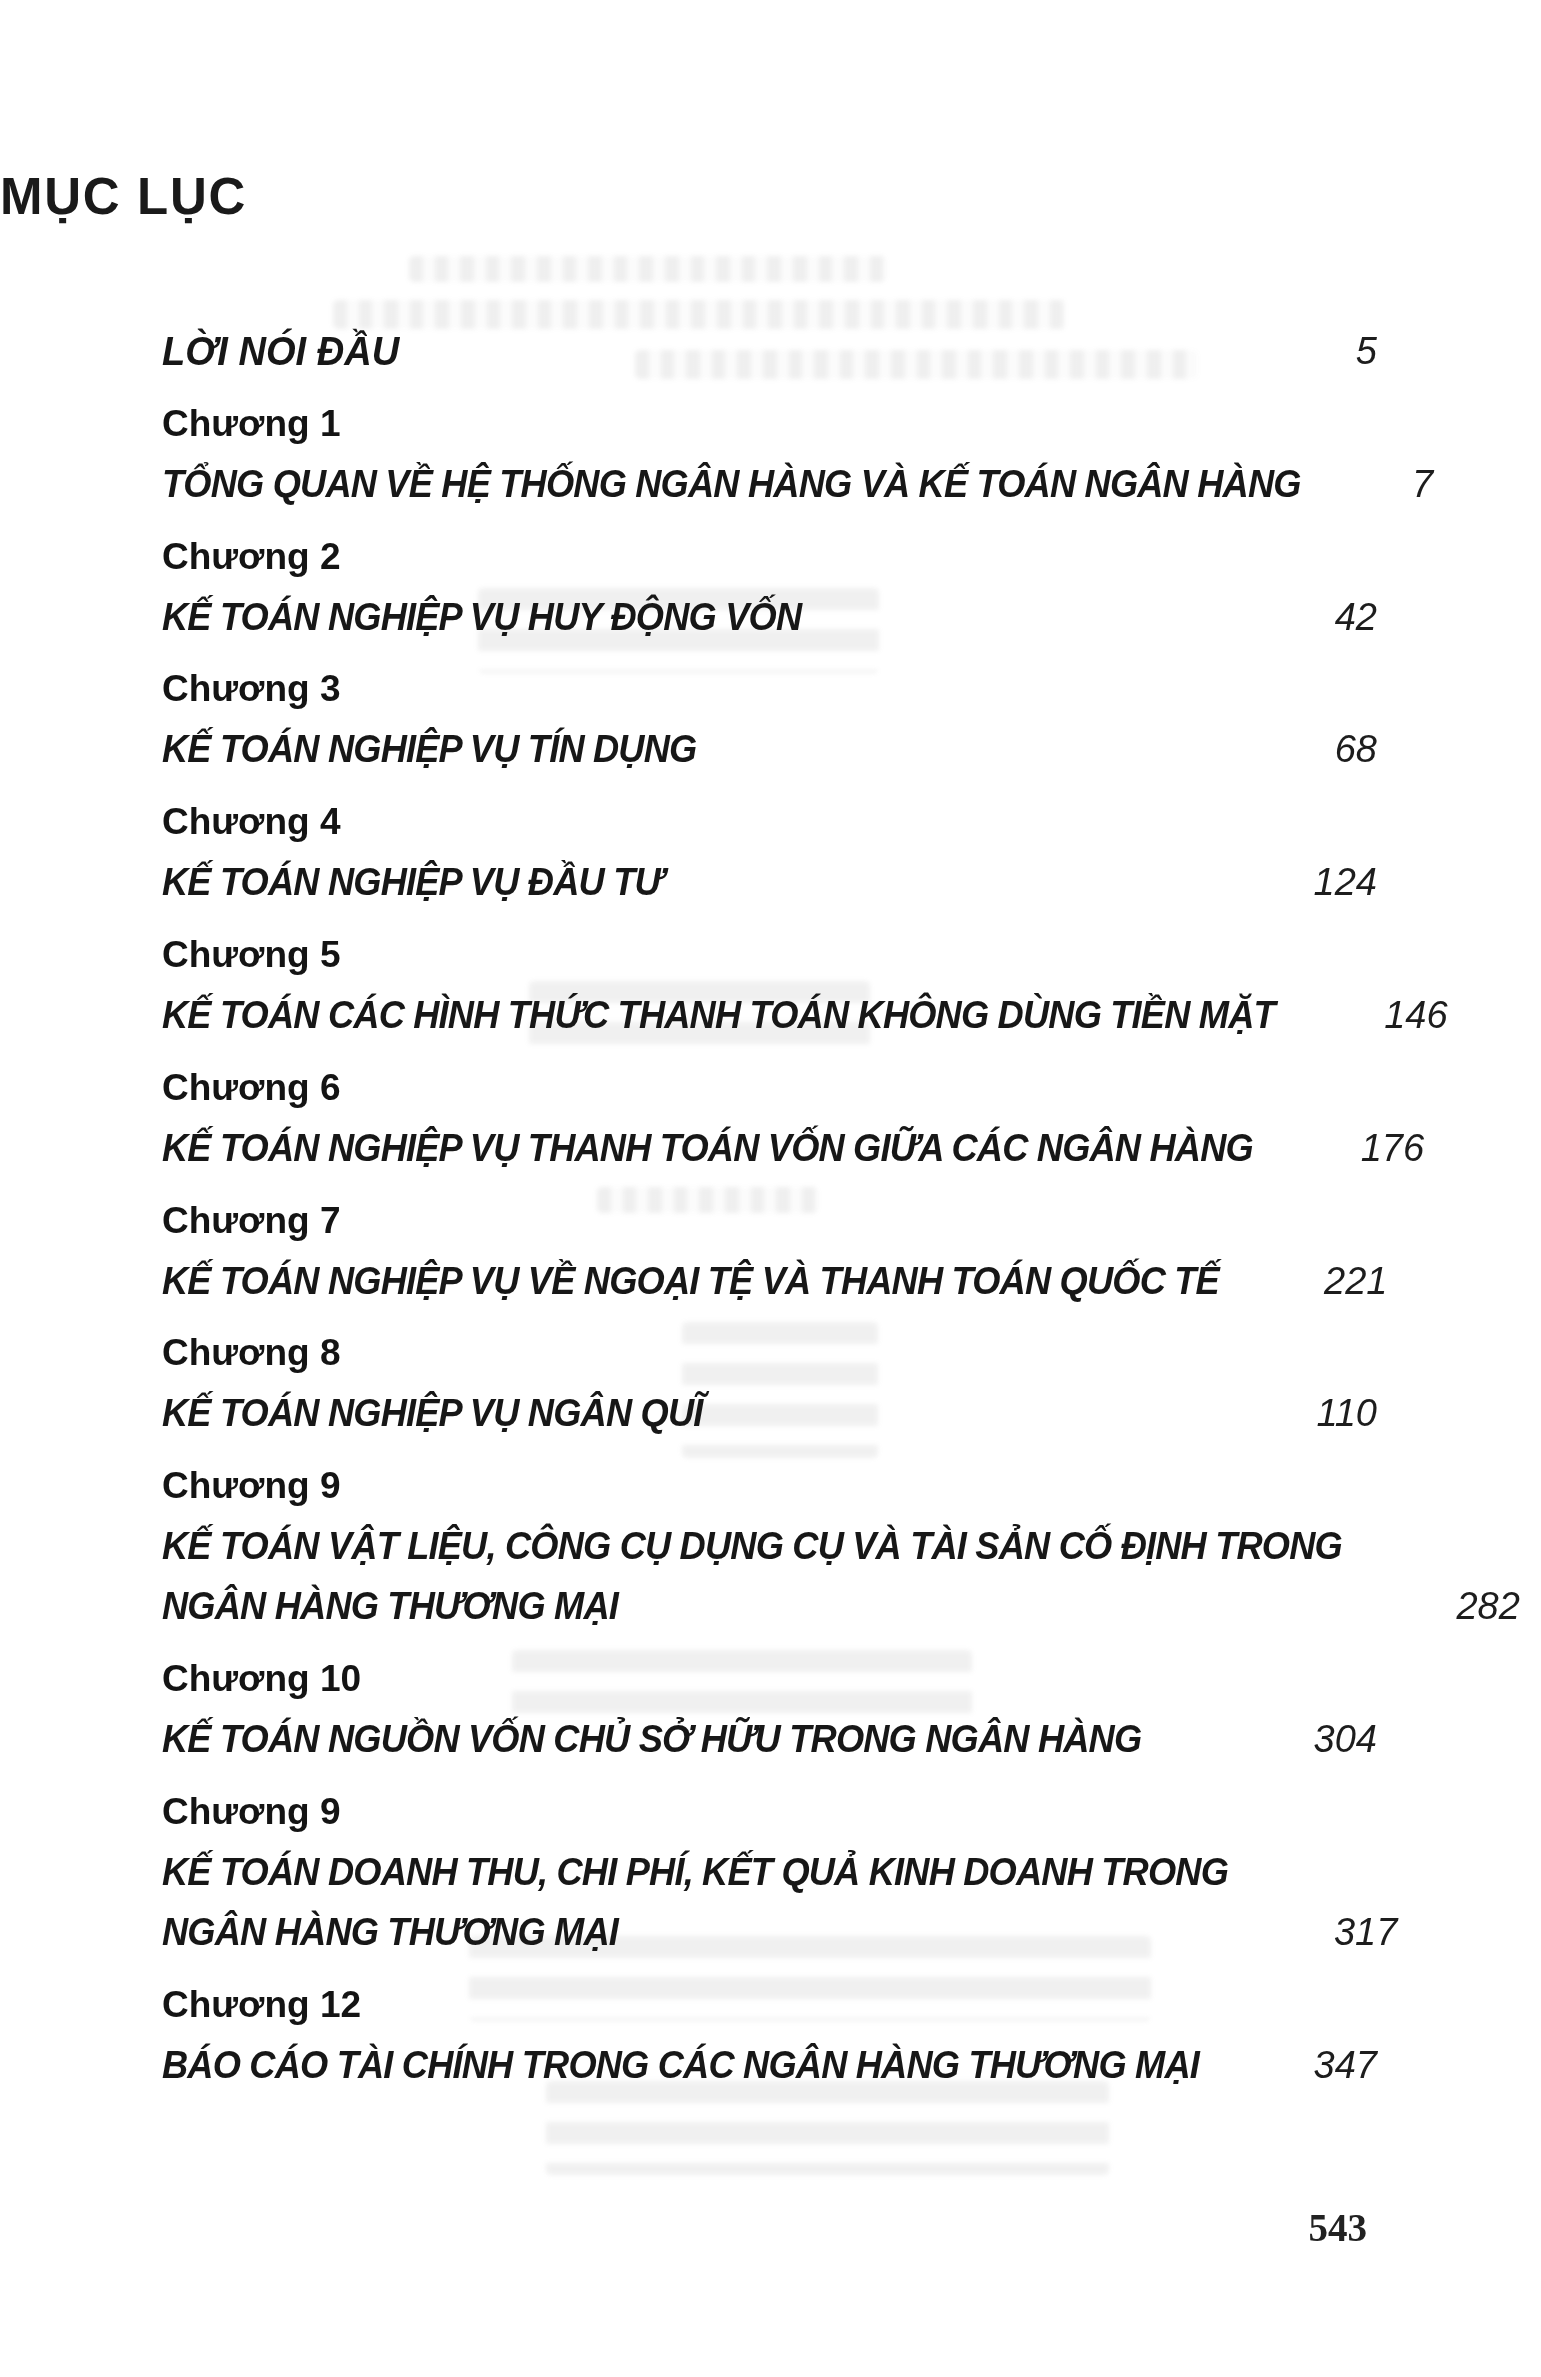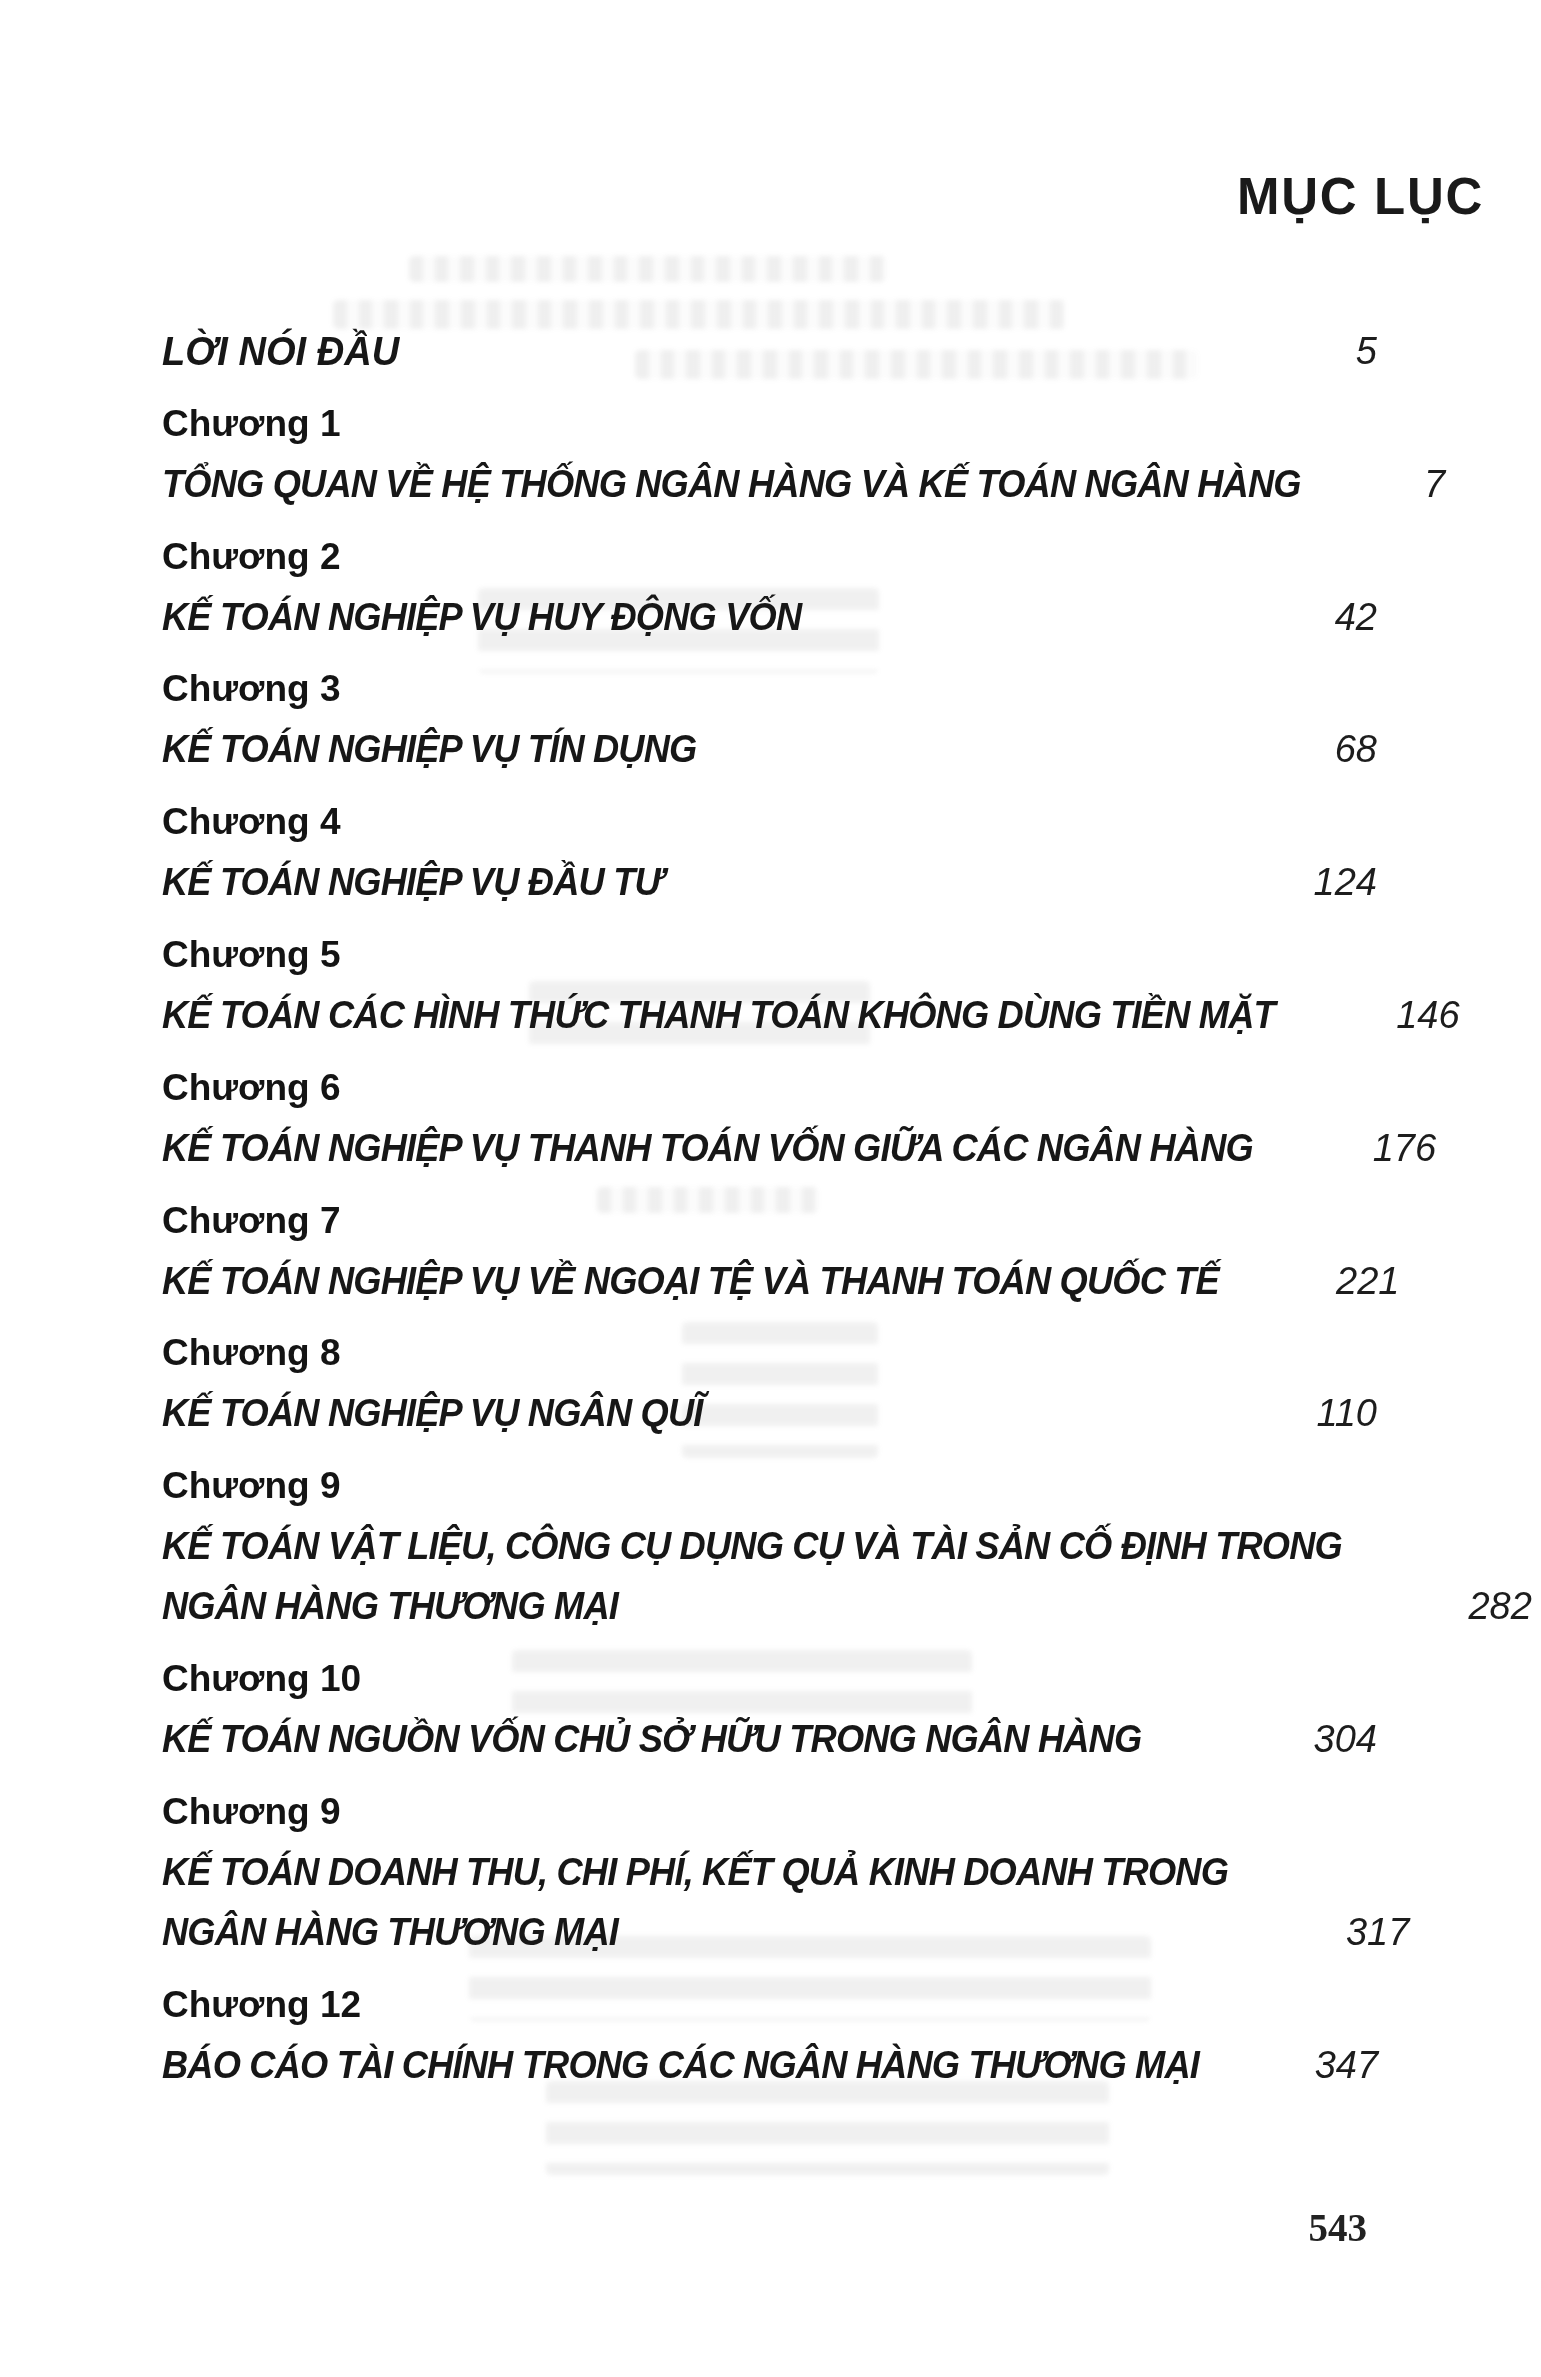--- a/index.html
+++ b/index.html
@@ -17,39 +17,38 @@
     color: #161616;
     font-family: "Liberation Sans", sans-serif;
   }
 
   
   .book-title {
     position: absolute;
     top: 167px;
     left: 0;
     right: 58px;
-    text-align: right;
+    text-align: left;
     font-size: 51px;
     font-weight: 700;
     letter-spacing: 1.7px;
     color: #1a1a1a;
   }
 
   
   .toc {
     position: absolute;
     top: 321px;
     left: 162px;
     right: 165px;
   }
   .entry-row {
     display: flex;
     justify-content: space-between;
     align-items: flex-end;
-    gap: 12px;
   }
   .lines {
     transform: scaleX(0.93);
     transform-origin: left bottom;
     white-space: nowrap;
   }
   .title-line {
     font-size: 39px;
     font-weight: 700;
     font-style: italic;

